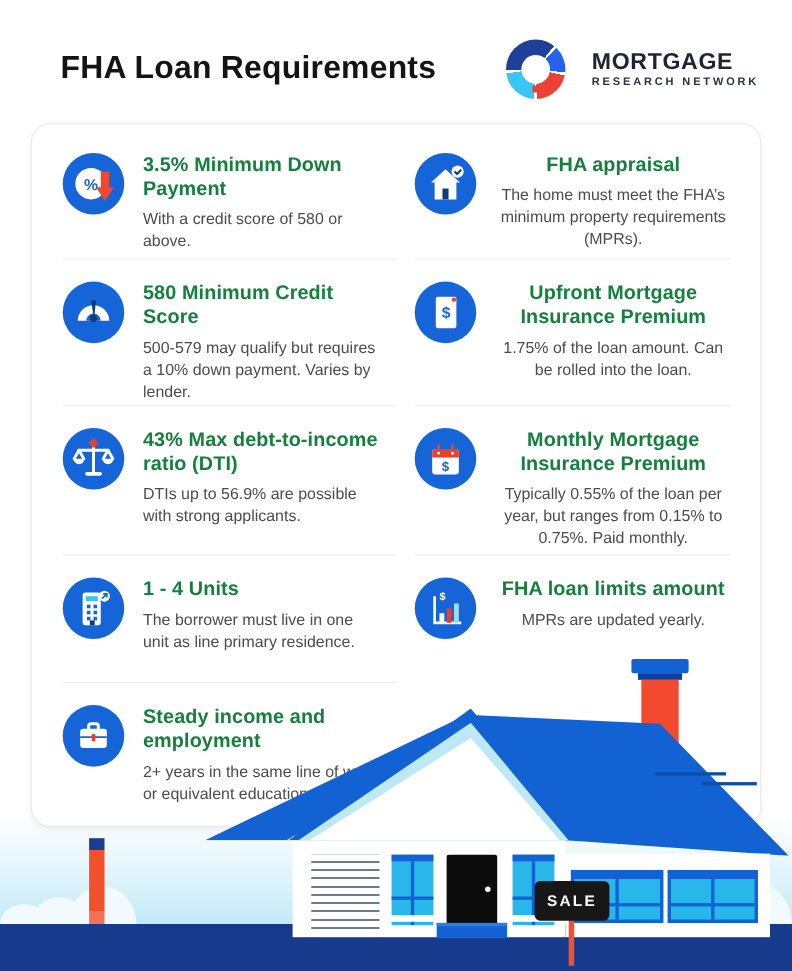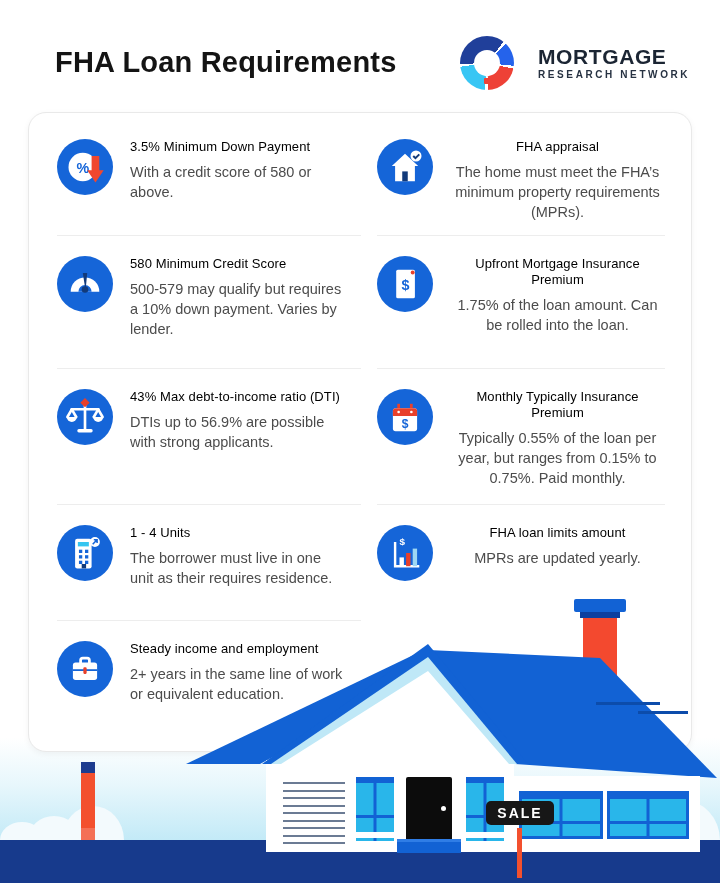--- a/index.html
+++ b/index.html
@@ -37,21 +37,21 @@
   .rh2{height:133px;}
   .rh3{height:136px;}
   .rh4{height:116px;}
   .rh5{height:132px;}
   .ic{width:56px;height:56px;border-radius:50%;background:#1565d8;flex:0 0 56px;
       display:flex;align-items:center;justify-content:center;}
   .ic svg{width:44px;height:44px;}
   .txt{flex:1;min-width:0;}
   .col-left .txt{max-width:218px;}
   .col-right .txt{max-width:238px;}
-  .req-title{font-size:13px;font-weight:400;color:#000000;line-height:1.22;letter-spacing:.1px;}
+  .req-title{font-size:18px;font-weight:700;color:#15803d;line-height:1.22;letter-spacing:.1px;}
   .req-body{font-size:14.5px;color:#4c4c4c;line-height:1.38;margin-top:7px;}
 
   
   .abs{position:absolute;}
   .sky{left:0;top:738px;width:720px;height:102px;z-index:1;
        background:linear-gradient(180deg,#ffffff 0%,#e8f7fc 45%,#c3eaf7 100%);}
   .cloud{background:#f3fafd;border-radius:50% 50% 0 0 / 100% 100% 0 0;z-index:2;}
   .ground{left:0;top:840px;width:720px;height:43px;background:#173a8c;z-index:4;}
   .pole{left:81px;top:762px;width:14px;height:80px;z-index:3;
         background:linear-gradient(180deg,#1c3c8f 0 11px,#f3502e 11px 66px,#f47056 66px 100%);}
@@ -85,21 +85,21 @@
   .door::after{content:"";position:absolute;right:6px;top:29px;width:5px;height:5px;background:#fff;
      border-radius:50%;}
   .steps{left:397px;top:839px;width:64px;height:14px;background:#1262d4;border-top:3px solid #2f7de6;
      box-sizing:border-box;z-index:7;}
   .win-wide{top:791px;height:48px;background:#29b6ea;border:3px solid #1262d4;border-top:8px solid #1262d4;
      z-index:7;position:absolute;box-sizing:border-box;}
   .win-wide::before{content:"";position:absolute;left:50%;top:0;width:3px;height:100%;
      background:#1262d4;transform:translateX(-50%);}
   .win-wide::after{content:"";position:absolute;left:0;top:60%;width:100%;height:3px;background:#1262d4;}
   .sale-post{left:517px;top:828px;width:5px;height:50px;background:#f3502e;z-index:9;}
-  .sale-sign{left:486px;top:801px;width:68px;height:24px;background:#171717;border-radius:5px;z-index:9;
+  .sale-sign{left:486px;top:801px;width:68px;height:36px;background:#171717;border-radius:5px;z-index:9;
      display:flex;align-items:center;justify-content:center;color:#fff;font-size:14px;font-weight:700;
      letter-spacing:2px;}
 </style>
 </head>
 <body>
 
 <div class="canvas">
 
   <div class="page-title">FHA Loan Requirements</div>
   <div class="brand">
@@ -193,21 +193,21 @@
               <rect x="20" y="22" width="3" height="3" fill="#1565d8"></rect>
               <rect x="14.5" y="27" width="3" height="3" fill="#1565d8"></rect>
               <rect x="20" y="27" width="3" height="3" fill="#1565d8"></rect>
               <rect x="17" y="30" width="4" height="4" fill="#123a7a"></rect>
               <circle cx="29" cy="10" r="4.5" fill="#fff"></circle>
               <path d="M27 12 l4 -4 m-3 0 h3 v3" stroke="#1565d8" stroke-width="1.4" fill="none"></path>
             </svg>
         </div>
         <div class="txt">
           <div class="req-title">1 - 4 Units</div>
-          <div class="req-body">The borrower must live in one unit as their requires residence.</div>
+          <div class="req-body">The borrower must live in one unit as line primary residence.</div>
         </div>
       </div>
 
       <div class="req-item rh5">
         <div class="ic">
           <svg viewBox="0 0 40 40">
               <path d="M16 15 v-3 a2 2 0 0 1 2 -2 h4 a2 2 0 0 1 2 2 v3" stroke="#fff" stroke-width="2.5" fill="none"></path>
               <rect x="9" y="14" width="22" height="16" rx="2.5" fill="#fff"></rect>
               <path d="M9 21 h22" stroke="#1565d8" stroke-width="1.6"></path>
               <rect x="18.5" y="18.5" width="3" height="6" rx="1" fill="#e8402a"></rect>
@@ -257,21 +257,21 @@
               <rect x="13" y="8" width="2.5" height="6" fill="#e8402a"></rect>
               <rect x="24.5" y="8" width="2.5" height="6" fill="#e8402a"></rect>
               <rect x="9" y="12" width="22" height="21" rx="2.5" fill="#fff"></rect>
               <path d="M9 14.5 a2.5 2.5 0 0 1 2.5 -2.5 h17 a2.5 2.5 0 0 1 2.5 2.5 v4.5 h-22 Z" fill="#e8402a"></path>
               <circle cx="14.2" cy="15.5" r="1.2" fill="#fff"></circle>
               <circle cx="25.8" cy="15.5" r="1.2" fill="#fff"></circle>
               <text x="20" y="30" font-size="11" font-weight="bold" fill="#1565d8" text-anchor="middle" font-family="Liberation Sans,sans-serif">$</text>
             </svg>
         </div>
         <div class="txt">
-          <div class="req-title">Monthly Typically Insurance Premium</div>
+          <div class="req-title">Monthly Mortgage Insurance Premium</div>
           <div class="req-body">Typically 0.55% of the loan per year, but ranges from 0.15% to 0.75%. Paid monthly.</div>
         </div>
       </div>
 
       <div class="req-item rh4">
         <div class="ic">
           <svg viewBox="0 0 40 40">
               <path d="M11 10 V32 H33" stroke="#fff" stroke-width="2.2" fill="none"></path>
               <rect x="15" y="24" width="4" height="8" fill="#fff"></rect>
               <rect x="21" y="20" width="4" height="12" fill="#e8402a"></rect>

